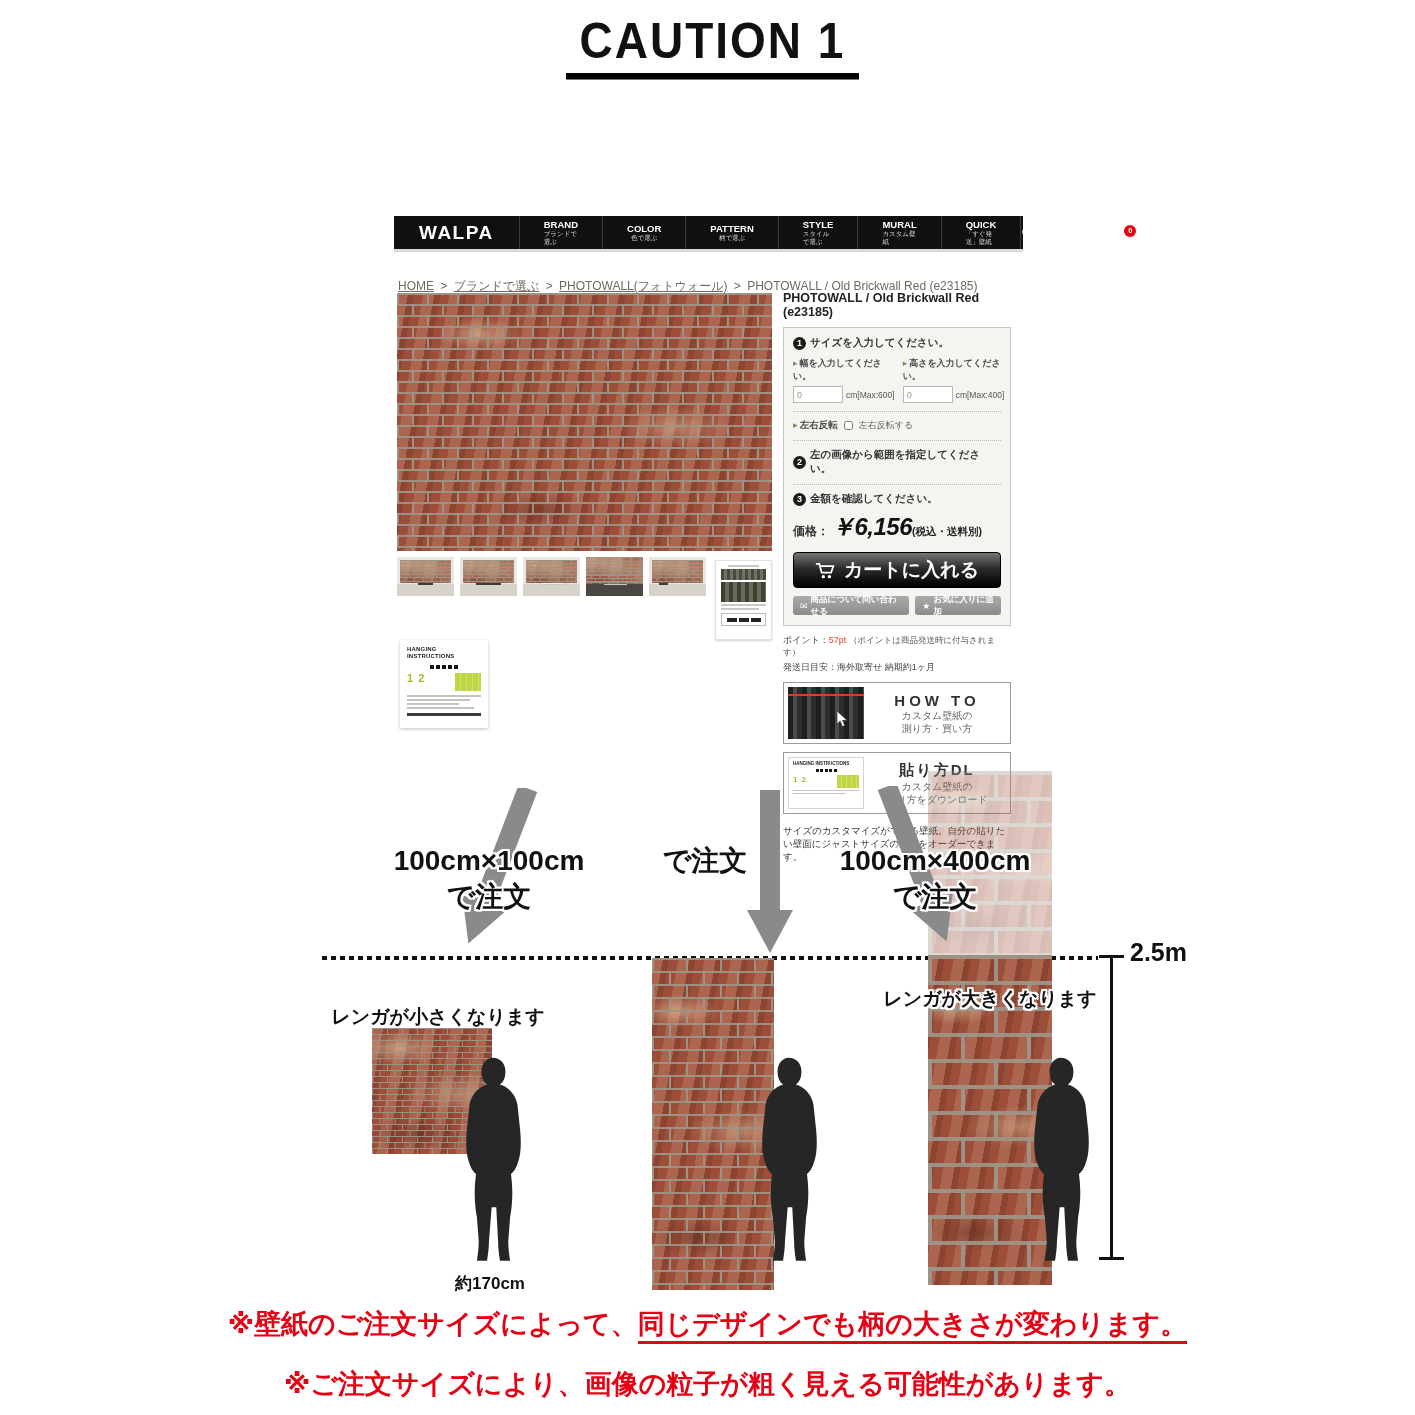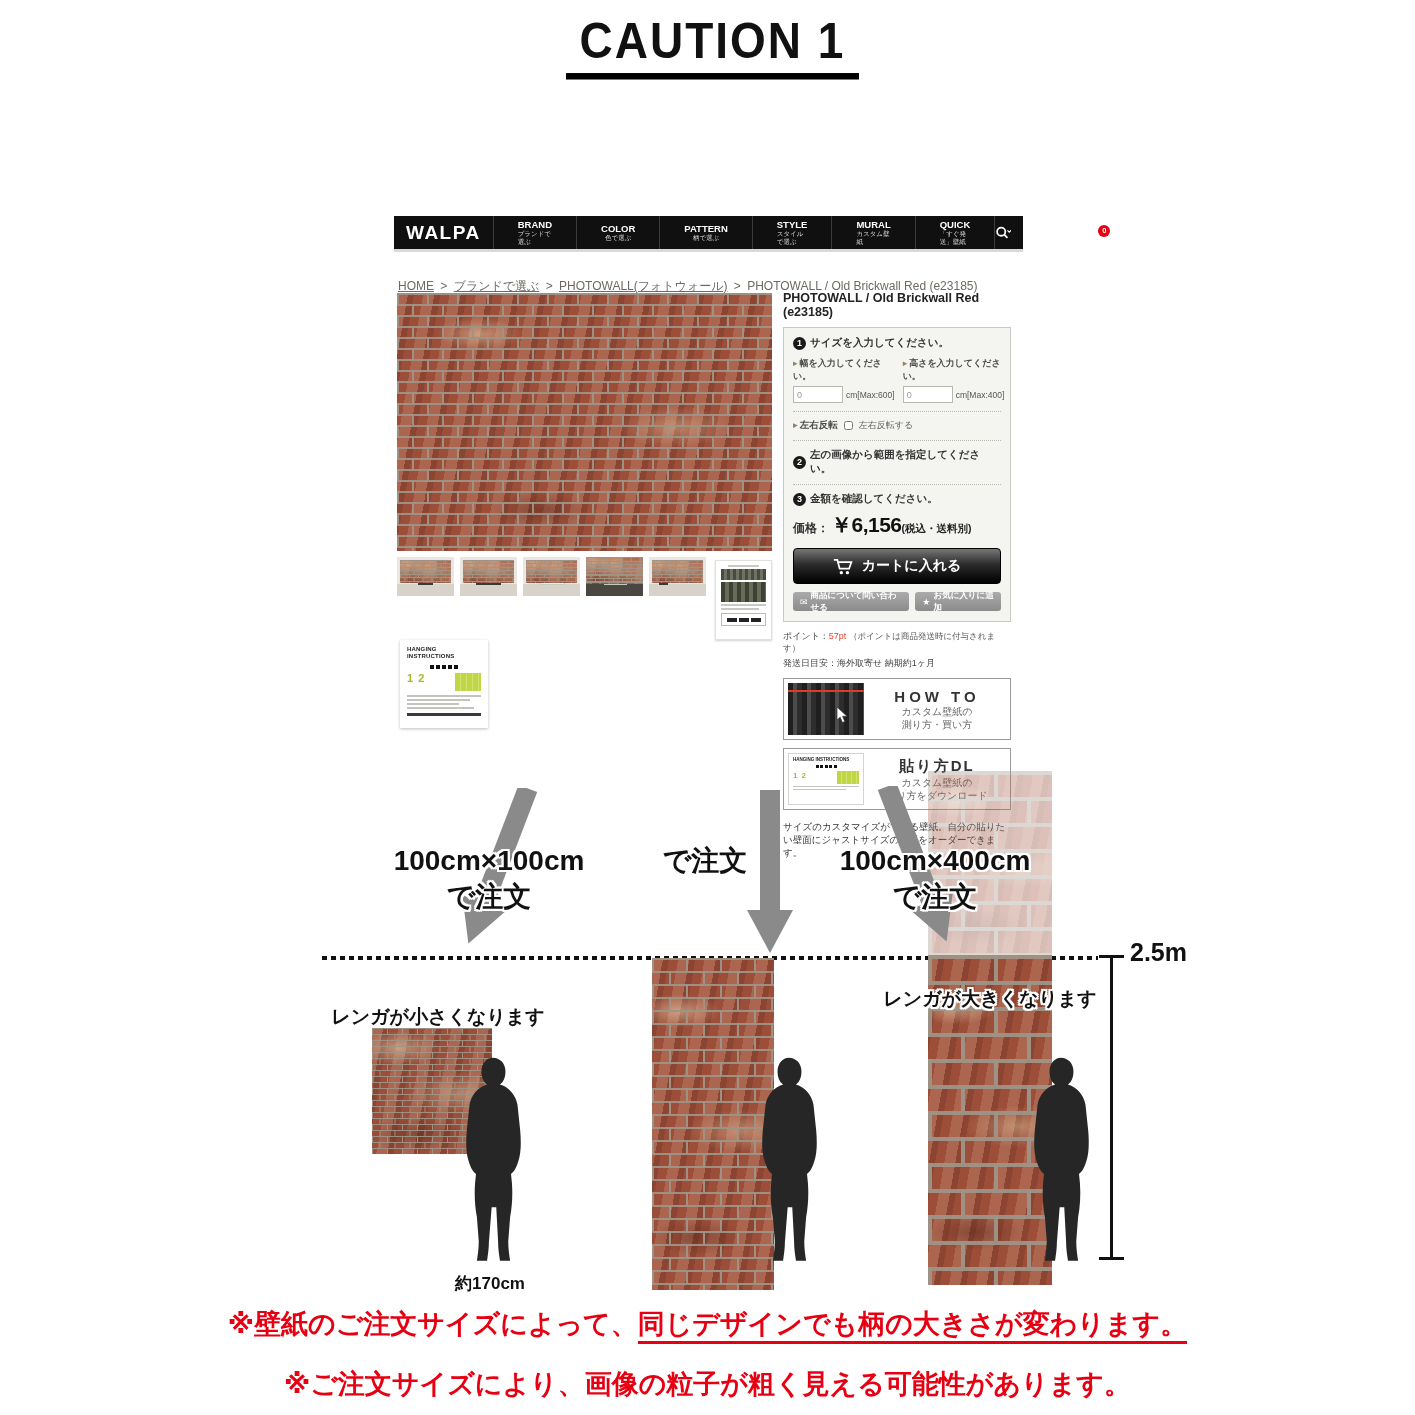--- a/index.html
+++ b/index.html
@@ -10,21 +10,21 @@
   
   .caution-title{top:14px;left:10px;right:0;text-align:center;}
   .caution-title span{display:inline-block;font-size:46px;font-weight:800;letter-spacing:2px;
       border-bottom:6px solid #000;padding:0 14px 3px;transform:scaleY(1.08);}
   .intro{top:122px;left:0;right:0;text-align:center;font-size:26px;font-weight:600;color:#1c1c1c;line-height:40px;}
 
   
   .shot{left:394px;top:216px;width:636px;height:548px;font-family:"Liberation Sans","DejaVu Sans",sans-serif;}
   .topbar{position:absolute;left:0;top:0;right:7px;height:33px;background:#101010;display:flex;align-items:stretch;}
   .nav-strip{position:absolute;left:0;top:33px;right:7px;height:3px;background:#d9d9d9;}
-  .logo{color:#fff;font-size:19px;font-weight:800;letter-spacing:1.5px;line-height:33px;padding:0 12px;}
+  .logo{color:#fff;font-size:19px;font-weight:800;letter-spacing:1.5px;line-height:33px;padding:0 25px;}
   .nav-items{display:flex;align-items:stretch;}
   .nav-item{display:flex;flex-direction:column;justify-content:center;align-items:center;
       padding:0 24px;border-left:1px solid #3c3c3c;cursor:pointer;}
   .nav-item:last-child{border-right:1px solid #3c3c3c;}
   .nav-en{color:#fff;font-size:9.5px;font-weight:bold;line-height:11px;}
   .nav-jp{color:#ddd;font-size:6.5px;line-height:8px;}
   .topbar-icons{flex:1;display:flex;justify-content:flex-end;align-items:center;gap:13px;padding-right:12px;}
   .tb-ic{width:16px;height:16px;position:relative;cursor:pointer;}
   .cart-wrap{position:relative;width:22px;height:16px;cursor:pointer;}
   .cart-badge{position:absolute;right:-6px;top:0px;width:12px;height:12px;border-radius:50%;
@@ -106,25 +106,25 @@
   input.size-inp{width:42px;height:15px;border:1px solid #b9b9b2;background:#fff;font-size:9px;color:#999;
       padding:0 3px;box-sizing:content-box;}
   .unit{font-size:8.5px;color:#555;}
   .divider{border-top:1px dotted #b9b9b2;margin:8px 0 7px;}
   .flip-row{display:flex;align-items:center;gap:6px;}
   .flip-label{font-size:9.5px;font-weight:bold;color:#4a4a4a;}
   .flip-cb{width:9px;height:9px;margin:0;}
   .flip-cb-label{font-size:9px;color:#666;}
   .price-row{margin-top:5px;display:flex;align-items:baseline;}
   .price-label{font-size:12px;font-weight:bold;color:#333;}
-  .price{font-size:21px;font-weight:800;color:#111;letter-spacing:-.5px;margin-left:2px;}
+  .price{font-size:24px;font-weight:800;color:#111;letter-spacing:-.5px;margin-left:2px;font-style:italic;}
   .price-note{font-size:10.5px;font-weight:bold;color:#222;}
   .cartbtn{margin-top:9px;height:34px;border-radius:4px;border:1px solid #000;cursor:pointer;
       background:linear-gradient(180deg,#767676 0%,#2c2c2c 45%,#000 100%);
-      display:flex;align-items:center;justify-content:center;gap:8px;color:#fff;font-size:14px;font-weight:bold;}
+      display:flex;align-items:center;justify-content:center;gap:8px;color:#fff;font-size:19px;font-weight:bold;}
   .minibtns{display:flex;gap:6px;margin-top:8px;}
   .minibtn{height:19px;border-radius:3px;background:linear-gradient(#ababab,#8b8b8b);color:#fff;
       font-size:8.5px;font-weight:bold;display:flex;align-items:center;gap:3px;padding:0 7px;cursor:pointer;}
   .mb-ic{font-size:9px;}
   .points{margin-top:8px;font-size:9px;color:#444;}
   .points .pv{color:#e5432d;}
   .points .pn{font-size:8.5px;color:#555;}
   .shipping{font-size:9px;color:#444;margin-top:2px;}
   .infobox{margin-top:8px;border:1px solid #9a9a9a;background:#fff;height:60px;display:flex;align-items:center;cursor:pointer;}
   .ib-img{width:76px;height:52px;margin-left:4px;flex:none;position:relative;}

